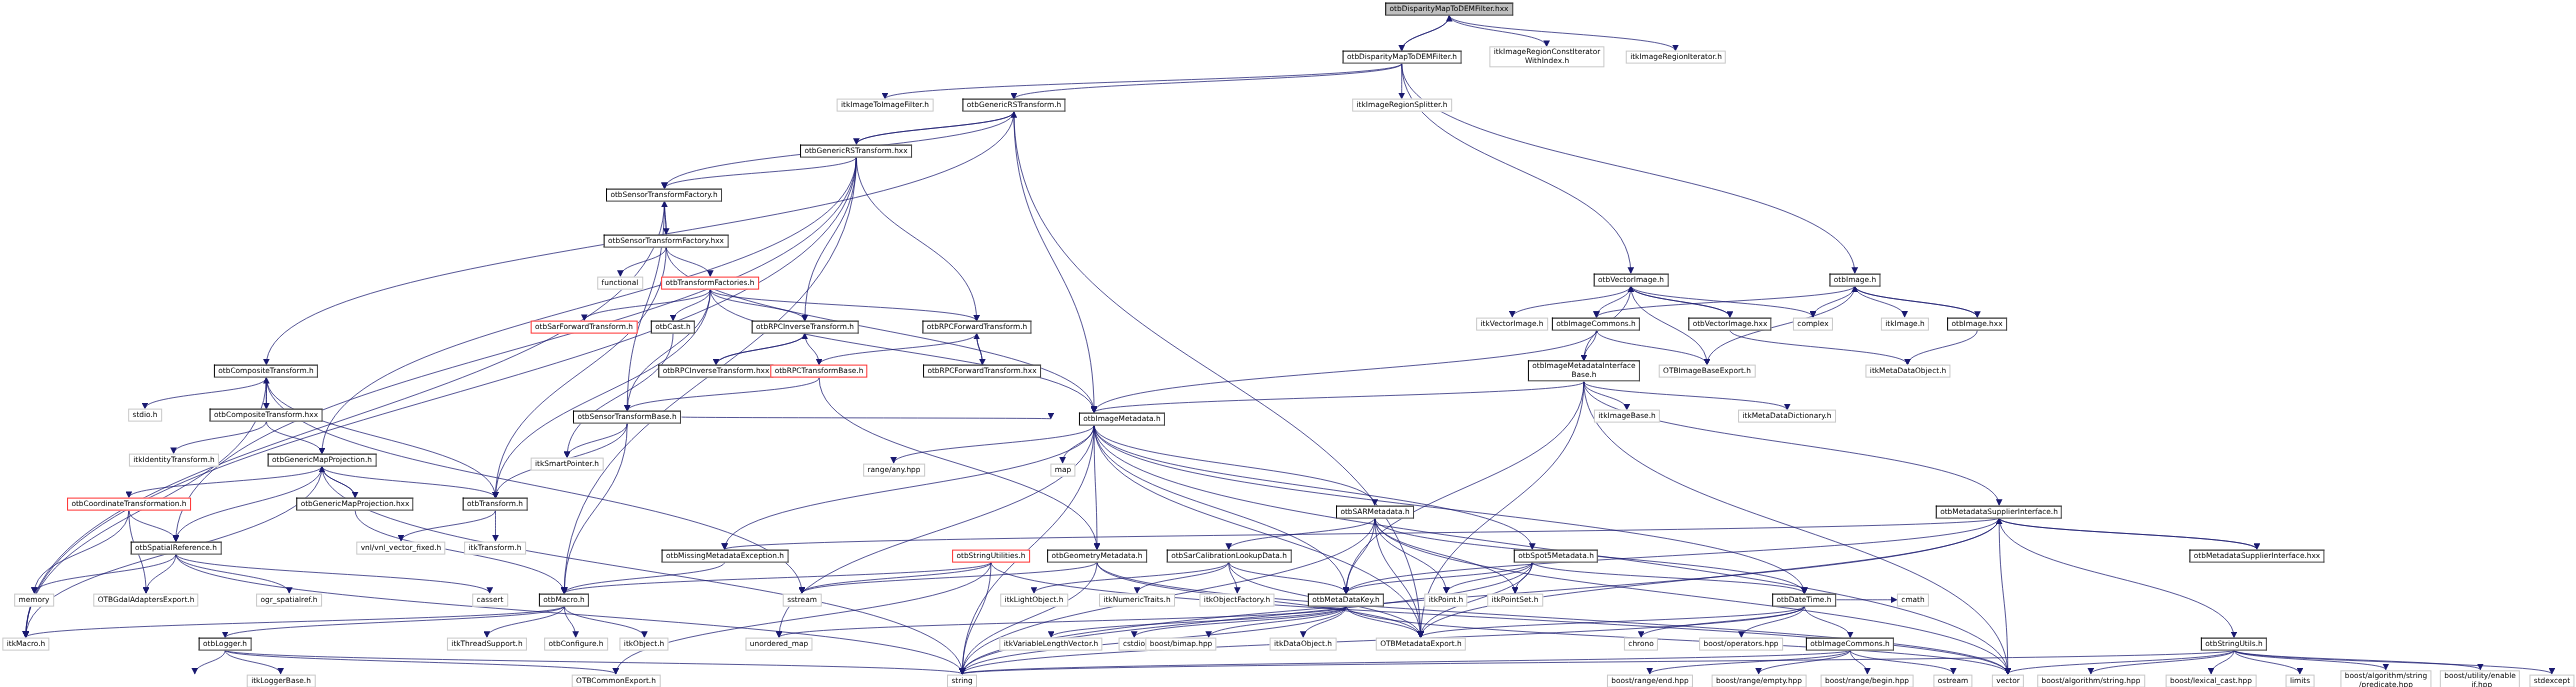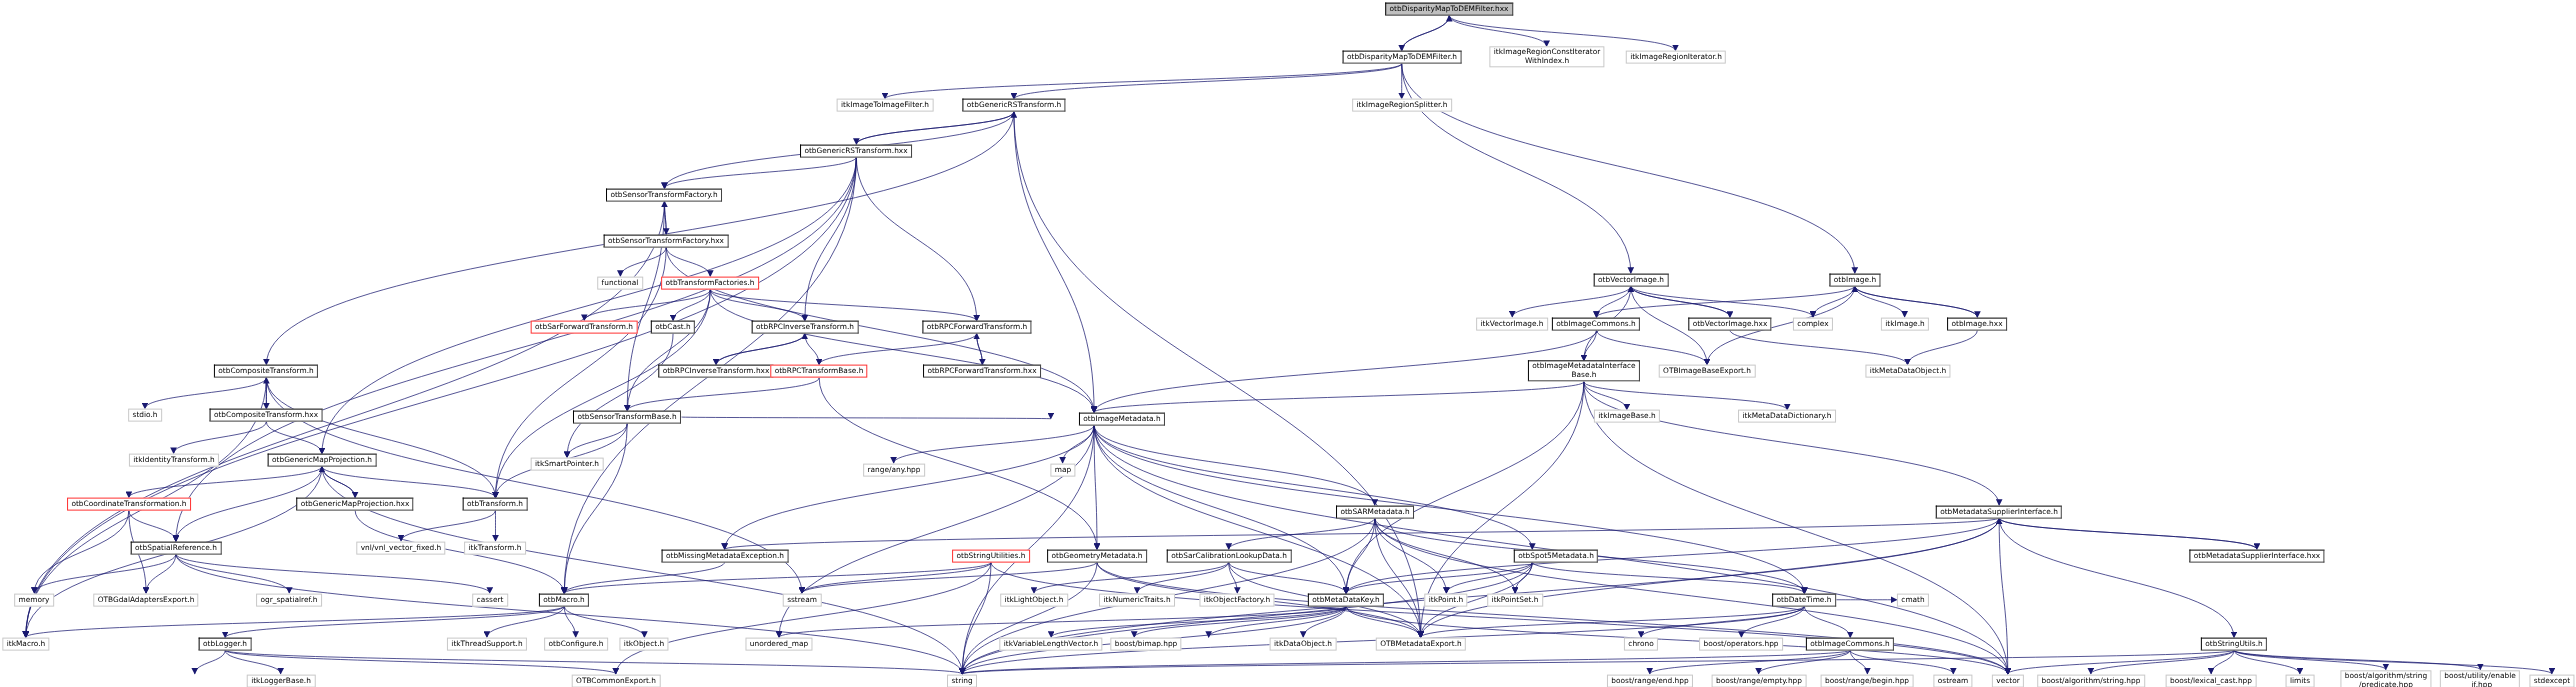--- a/index.html
+++ b/index.html
@@ -282,21 +282,21 @@
       <div class="node normal" style="left: 1804px; top: 600px;">otbDateTime.h</div>
       <div class="node ext" style="left: 1913px; top: 600px;">cmath</div>
       <div class="node ext" style="left: 26px; top: 644px;">itkMacro.h</div>
       <div class="node normal" style="left: 225px; top: 644px;">otbLogger.h</div>
       <div class="node ext" style="left: 487px; top: 644px;">itkThreadSupport.h</div>
       <div class="node ext" style="left: 576px; top: 644px;">otbConfigure.h</div>
       <div class="node ext" style="left: 644px; top: 644px;">itkObject.h</div>
       <div class="node ext" style="left: 779px; top: 644px;">unordered_map</div>
       <div class="node ext" style="left: 1051px; top: 644px;">itkVariableLengthVector.h</div>
       <div class="node ext" style="left: 1134px; top: 644px;">cstdio</div>
-      <div class="node ext" style="left: 1146px; top: 644px;">boost/bimap.hpp</div>
+      <div class="node ext" style="left: 1181px; top: 644px;">boost/bimap.hpp</div>
       <div class="node ext" style="left: 1303px; top: 644px;">itkDataObject.h</div>
       <div class="node ext" style="left: 1421px; top: 644px;">OTBMetadataExport.h</div>
       <div class="node ext" style="left: 1641px; top: 644px;">chrono</div>
       <div class="node ext" style="left: 1741px; top: 644px;">boost/operators.hpp</div>
       <div class="node normal" style="left: 1850px; top: 644px;">otbImageCommons.h</div>
       <div class="node normal" style="left: 2234px; top: 644px;">otbStringUtils.h</div>
       <div class="node ext" style="left: 195px; top: 716px;">itkLogger.h</div>
       <div class="node ext" style="left: 281px; top: 681px;">itkLoggerBase.h</div>
       <div class="node ext" style="left: 616px; top: 681px;">OTBCommonExport.h</div>
       <div class="node ext" style="left: 962px; top: 681px;">string</div>

